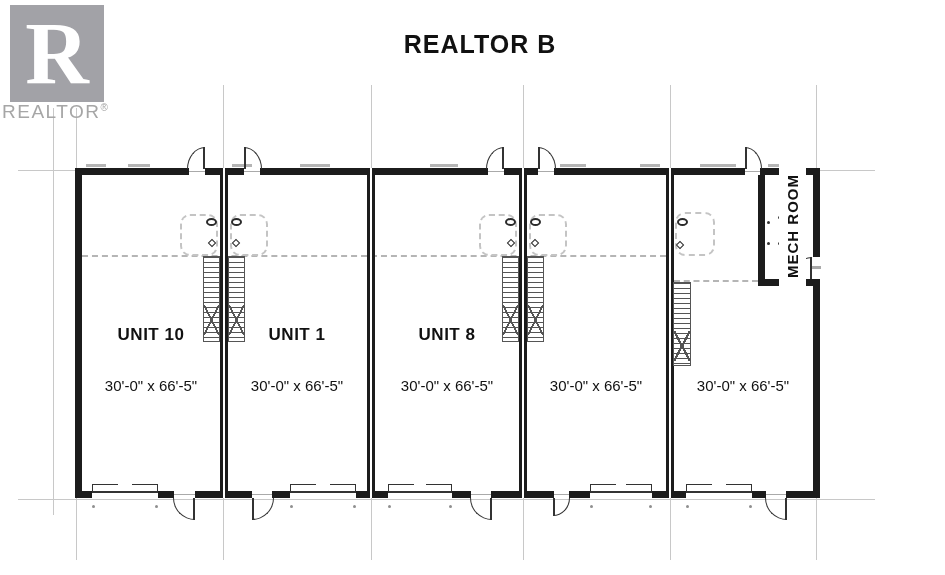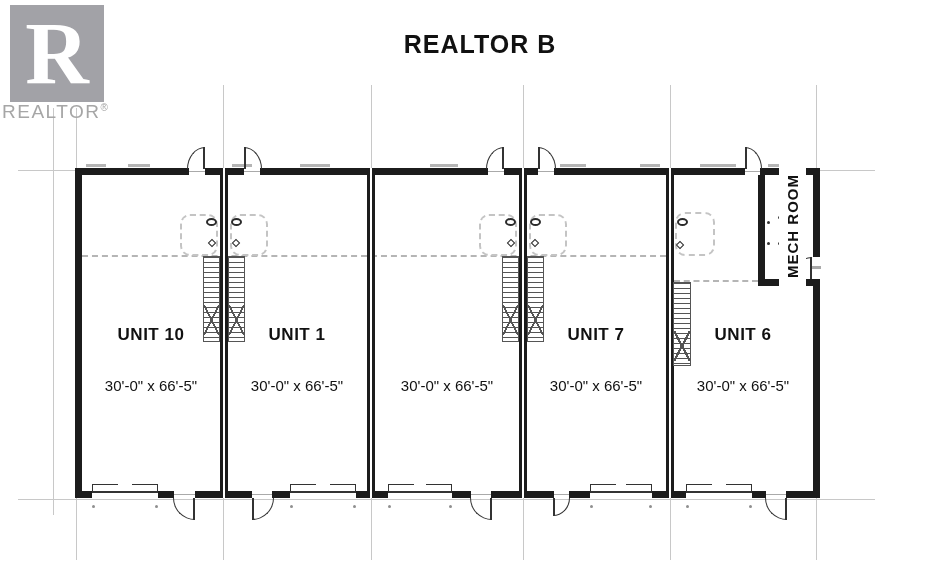--- a/index.html
+++ b/index.html
@@ -201,22 +201,21 @@
   <div class="dot" style="left:649px;top:505px;"></div>
 
   <div class="gopen" style="left:686px;width:66px;"></div>
   <div class="gbrL" style="left:686px;"></div>
   <div class="gbrR" style="left:726px;"></div>
   <div class="dot" style="left:686px;top:505px;"></div>
   <div class="dot" style="left:749px;top:505px;"></div>
 
   <div class="uname" style="left:81px;">UNIT 10</div>
   <div class="uname" style="left:227px;">UNIT 1</div>
-  <div class="uname" style="left:526px;">UNIT 7</div>
-  <div class="uname" style="left:673px;">UNIT 6</div>
+  <div class="uname" style="left:377px;">UNIT 8</div>
   <div class="usize" style="left:71px;">30'-0" x 66'-5"</div>
   <div class="usize" style="left:217px;">30'-0" x 66'-5"</div>
   <div class="usize" style="left:367px;">30'-0" x 66'-5"</div>
   <div class="usize" style="left:516px;">30'-0" x 66'-5"</div>
   <div class="usize" style="left:663px;">30'-0" x 66'-5"</div>
 
   <div class="mech">MECH ROOM</div>
 
 </div>
 

